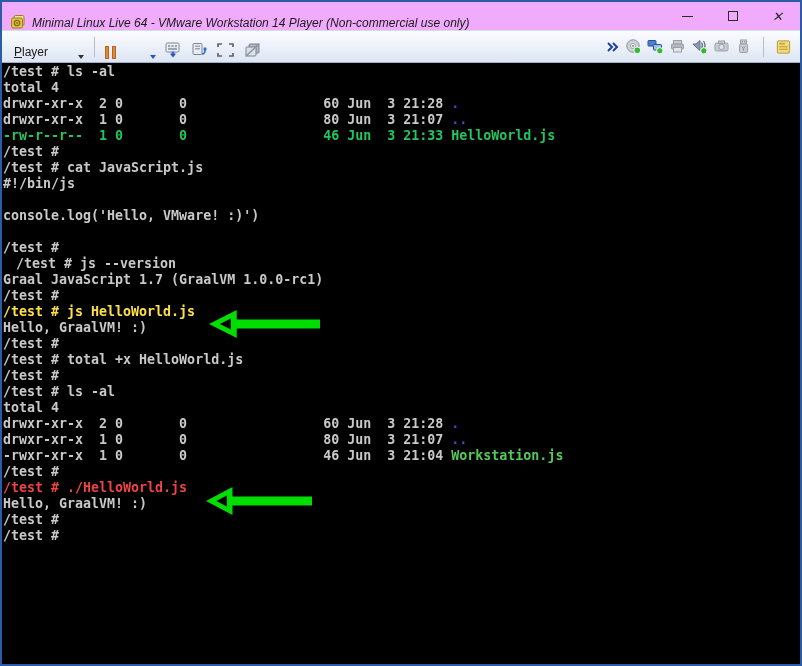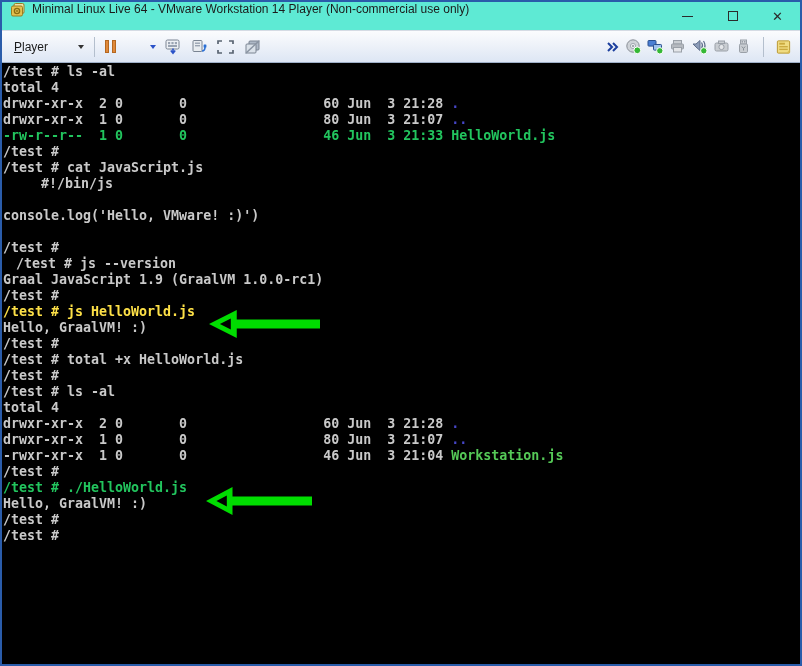--- a/index.html
+++ b/index.html
@@ -7,23 +7,24 @@
   .window {
     width:802px; height:666px;
     border:2px solid #2a5caa;
     background:#000;
     font-family:"Liberation Sans", sans-serif;
     display:flex; flex-direction:column;
     overflow:hidden;
   }
   
   .titlebar {
-    height:28px; background:#5eead4;
-    display:flex; align-items:flex-start;
+    height:28px; background:#f0abfc;
+    display:flex; align-items:flex-end;
     flex:0 0 auto;
+    font-style:italic;
   }
   .titlebar .appicon { margin:0 6px 0 8px; width:16px; height:16px; flex:0 0 auto; }
   .titlebar .title {
     font-size:12px; color:#1b1b1b; white-space:nowrap;
     flex:1 1 auto; overflow:hidden;
   }
   .winbtn {
     width:45px; height:28px; flex:0 0 auto;
     display:flex; align-items:center; justify-content:center;
     color:#2b2b2b; cursor:default;
@@ -35,21 +36,21 @@
   .toolbar {
     height:33px; flex:0 0 auto;
     background:linear-gradient(#fbfcfe 0%, #eef2f9 45%, #dde6f4 100%);
     border-top:1px solid #d5dbe4;
     border-bottom:1px solid #9fb0c8;
     display:flex; align-items:center;
     padding:0 8px;
   }
   .tb-sep { width:1px; height:20px; background:#b4bfcd; margin:0 6px; flex:0 0 auto; }
   .tb-btn {
-    height:24px; display:flex; align-items:center; justify-content:center;
+    height:24px; display:flex; align-items:flex-end; justify-content:center;
     padding:0 4px; border-radius:3px; flex:0 0 auto;gap:25px;
   }
   .player-label { font-size:12px; color:#1b1b1b; }
   .player-label .u { text-decoration:underline; }
   .caret-down {
     width:0; height:0; margin-left:5px;
     border-left:3.5px solid transparent; border-right:3.5px solid transparent;
     border-top:4px solid #333;
   }
   .caret-down.blue { border-top-color:#2a52c8; }
@@ -215,40 +216,40 @@
   </div>
 
   <div class="screen">
     <pre id="terminal"><span style="color: rgb(201, 201, 201);">/test # ls -al</span>
 <span style="color: rgb(201, 201, 201);">total 4</span>
 <span style="color: rgb(201, 201, 201);">drwxr-xr-x  2 0       0                 60 Jun  3 21:28 </span><span style="color: rgb(70, 70, 200);">.</span>
 <span style="color: rgb(201, 201, 201);">drwxr-xr-x  1 0       0                 80 Jun  3 21:07 </span><span style="color: rgb(70, 70, 200);">..</span>
 <span style="color: #22c55e;">-rw-r--r--  1 0       0                 46 Jun  3 21:33 HelloWorld.js</span>
 <span style="color: rgb(201, 201, 201);">/test #</span>
 <span style="color: rgb(201, 201, 201);">/test # cat JavaScript.js</span>
-<span style="color: rgb(201, 201, 201); padding-left: 38px;">#!/bin/js</span>
+<span style="color: rgb(201, 201, 201);">#!/bin/js</span>
 
 <span style="color: rgb(201, 201, 201);">console.log('Hello, VMware! :)')</span>
 
 <span style="color: rgb(201, 201, 201);">/test #</span>
 <span style="color: rgb(201, 201, 201); padding-left: 13px;">/test # js --version</span>
-<span style="color: rgb(201, 201, 201);">Graal JavaScript 1.9 (GraalVM 1.0.0-rc1)</span>
+<span style="color: rgb(201, 201, 201);">Graal JavaScript 1.7 (GraalVM 1.0.0-rc1)</span>
 <span style="color: rgb(201, 201, 201);">/test #</span>
 <span style="color: #fde047;">/test # js HelloWorld.js</span>
 <span style="color: rgb(201, 201, 201);">Hello, GraalVM! :)</span>
 <span style="color: rgb(201, 201, 201);">/test #</span>
 <span style="color: rgb(201, 201, 201);">/test # total +x HelloWorld.js</span>
 <span style="color: rgb(201, 201, 201);">/test #</span>
 <span style="color: rgb(201, 201, 201);">/test # ls -al</span>
 <span style="color: rgb(201, 201, 201);">total 4</span>
 <span style="color: rgb(201, 201, 201);">drwxr-xr-x  2 0       0                 60 Jun  3 21:28 </span><span style="color: rgb(70, 70, 200);">.</span>
 <span style="color: rgb(201, 201, 201);">drwxr-xr-x  1 0       0                 80 Jun  3 21:07 </span><span style="color: rgb(70, 70, 200);">..</span>
 <span style="color: rgb(201, 201, 201);">-rwxr-xr-x  1 0       0                 46 Jun  3 21:04 </span><span style="color: rgb(85, 201, 87);">Workstation.js</span>
 <span style="color: rgb(201, 201, 201);">/test #</span>
-<span style="color: #22c55e;">/test # ./HelloWorld.js</span>
+<span style="color: #ef4444;">/test # ./HelloWorld.js</span>
 <span style="color: rgb(201, 201, 201);">Hello, GraalVM! :)</span>
 <span style="color: rgb(201, 201, 201);">/test #</span>
 <span style="color: rgb(201, 201, 201);">/test #</span>
 </pre>
 
     <svg class="arrow-overlay" id="arrow-0" viewBox="0 0 112 30" preserveAspectRatio="none" style="left: 207px; top: 246px; width: 111px; height: 30px;">
       <path fill-rule="evenodd" d="M0,15 L28,1 L28,29 Z M11,15 L22,9.5 L22,20.5 Z" fill="#00dd00"></path>
       <rect x="27" y="10.5" width="85" height="9" fill="#00dd00"></rect>
     </svg>
 

